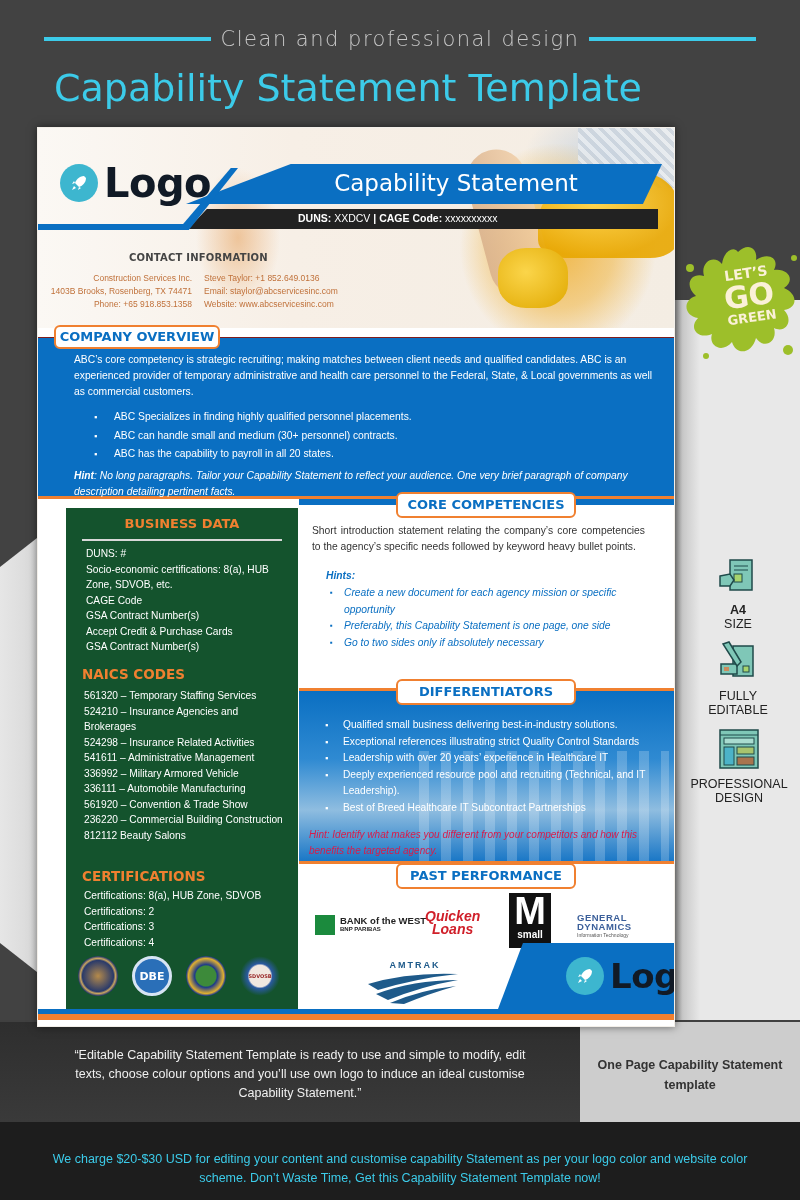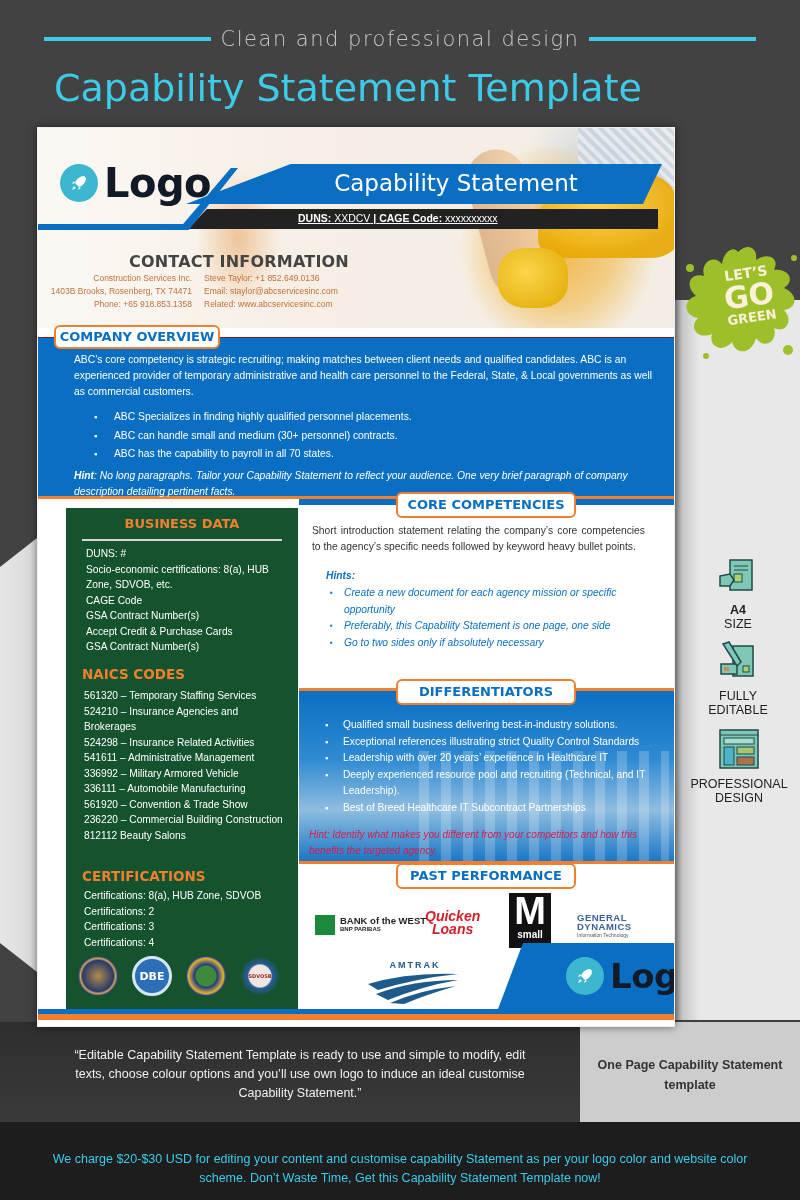--- a/index.html
+++ b/index.html
@@ -35,24 +35,24 @@
   .logo { position: absolute; display: flex; align-items: center; }
   .logo-circle { width: 38px; height: 38px; border-radius: 50%; background: #3db6cf; display: flex; align-items: center; justify-content: center; color: #fff; font-size: 20px; }
   .logo-text { font-family: "DejaVu Sans", sans-serif; font-weight: bold; font-size: 40px; color: #111a26; margin-left: 6px; letter-spacing: -0.5px; }
   .header-band { position: absolute; left: 148px; top: 36px; width: 476px; height: 40px; background: #0a6fc2;
     clip-path: polygon(22% 0, 100% 0, 96% 100%, 0 100%); }
   .header-band-title { position: absolute; left: 248px; top: 42px; width: 340px; text-align: center; color: #fff; font-size: 23px; font-family: "DejaVu Sans", sans-serif; }
   .dark-band { position: absolute; left: 150px; top: 81px; width: 470px; height: 20px; background: #222;
     clip-path: polygon(4% 0, 100% 0, 100% 100%, 0 100%); }
   .blue-underline { position: absolute; left: 0; top: 96px; width: 150px; height: 6px; background: #0a6fc2; }
   .blue-diag { position: absolute; left: 140px; top: 40px; width: 60px; height: 62px; background: #0a6fc2; clip-path: polygon(88% 0, 100% 0, 18% 100%, 0 100%); }
-  .duns-line { position: absolute; left: 260px; top: 84px; color: #fff; font-size: 10.5px; font-family: "Liberation Sans", sans-serif; text-decoration: underline; }
+  .duns-line { position: absolute; left: 260px; top: 84px; color: #fff; font-size: 10.5px; font-family: "Liberation Sans", sans-serif; }
   .duns-line b { font-weight: bold; }
 
-  .contact-title { position: absolute; left: 91px; top: 124px; color: #444; font-size: 16px; font-weight: bold; letter-spacing: 0.2px; }
+  .contact-title { position: absolute; left: 91px; top: 124px; color: #444; font-size: 10px; font-weight: bold; letter-spacing: 0.2px; }
   .contact-left { position: absolute; right: 482px; top: 144px; text-align: right; color: #c0713a; font-size: 8.5px; line-height: 13px; font-family: "Liberation Sans", sans-serif; }
   .contact-right { position: absolute; left: 166px; top: 144px; color: #c0713a; font-size: 8.5px; line-height: 13px; font-family: "Liberation Sans", sans-serif; }
 
   
   .worker-helmet { position: absolute; left: 500px; top: 40px; width: 140px; height: 90px; background: radial-gradient(ellipse at 40% 40%, #ffd54a, #e8a700 70%); border-radius: 60% 40% 20% 20%; opacity: 0.9; }
   .worker-arm { position: absolute; left: 440px; top: 20px; width: 60px; height: 150px; background: linear-gradient(90deg, #d9b08a, #f1cfa8); border-radius: 30px; transform: rotate(-15deg); opacity: 0.85; }
   .worker-glove { position: absolute; left: 460px; top: 120px; width: 70px; height: 60px; background: radial-gradient(ellipse at 40% 40%, #fbd54a, #e0a800); border-radius: 40%; }
   .worker-shirt { position: absolute; left: 540px; top: 0; width: 98px; height: 60px; background: repeating-linear-gradient(45deg, #c9d3de 0 4px, #e8edf2 4px 8px); opacity: 0.8; }
 
   
@@ -153,29 +153,29 @@
 
   <div class="contact-title">CONTACT INFORMATION</div>
   <div class="contact-left">
     <div>Construction Services Inc.</div>
     <div>1403B Brooks, Rosenberg, TX 74471</div>
     <div>Phone: +65 918.853.1358</div>
   </div>
   <div class="contact-right">
     <div>Steve Taylor: +1 852.649.0136</div>
     <div>Email: staylor@abcservicesinc.com</div>
-    <div>Related: www.abcservicesinc.com</div>
+    <div>Website: www.abcservicesinc.com</div>
   </div>
 
   <div class="overview">
     <p class="ov-text">ABC’s core competency is strategic recruiting; making matches between client needs and qualified candidates. ABC is an experienced provider of temporary administrative and health care personnel to the Federal, State, &amp; Local governments as well as commercial customers.</p>
     <ul class="ov-bullets">
       <li>ABC Specializes in finding highly qualified personnel placements.</li>
       <li>ABC can handle small and medium (30+ personnel) contracts.</li>
-      <li>ABC has the capability to payroll in all 70 states.</li>
+      <li>ABC has the capability to payroll in all 20 states.</li>
     </ul>
     <p class="ov-hint"><b>Hint</b><span>: No long paragraphs. Tailor your Capability Statement to reflect your audience. One very brief paragraph of company description detailing pertinent facts.</span></p>
   </div>
   <div class="section-tab" style="left:16px; top:197px; width:166px; height:24px; font-size:13px; line-height:19px;">COMPANY OVERVIEW</div>
 
   <div class="sidebar">
     <div class="sb-title" style="position:absolute; left:0; top:8px; width:232px; text-align:center; font-size:13px;">BUSINESS DATA</div>
     <div class="sb-divider" style="position:absolute; left:16px; top:31px; width:200px;"></div>
     <div class="sb-list" style="position:absolute; left:20px; top:38px; width:205px;">
       <div>DUNS: #</div>

